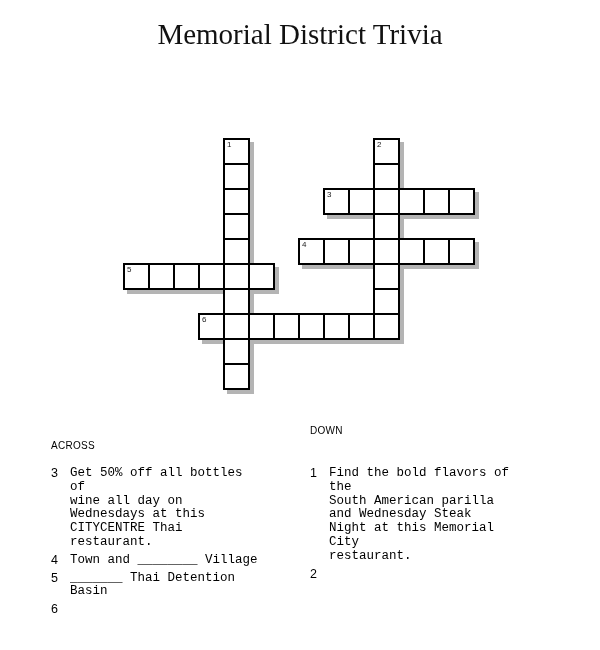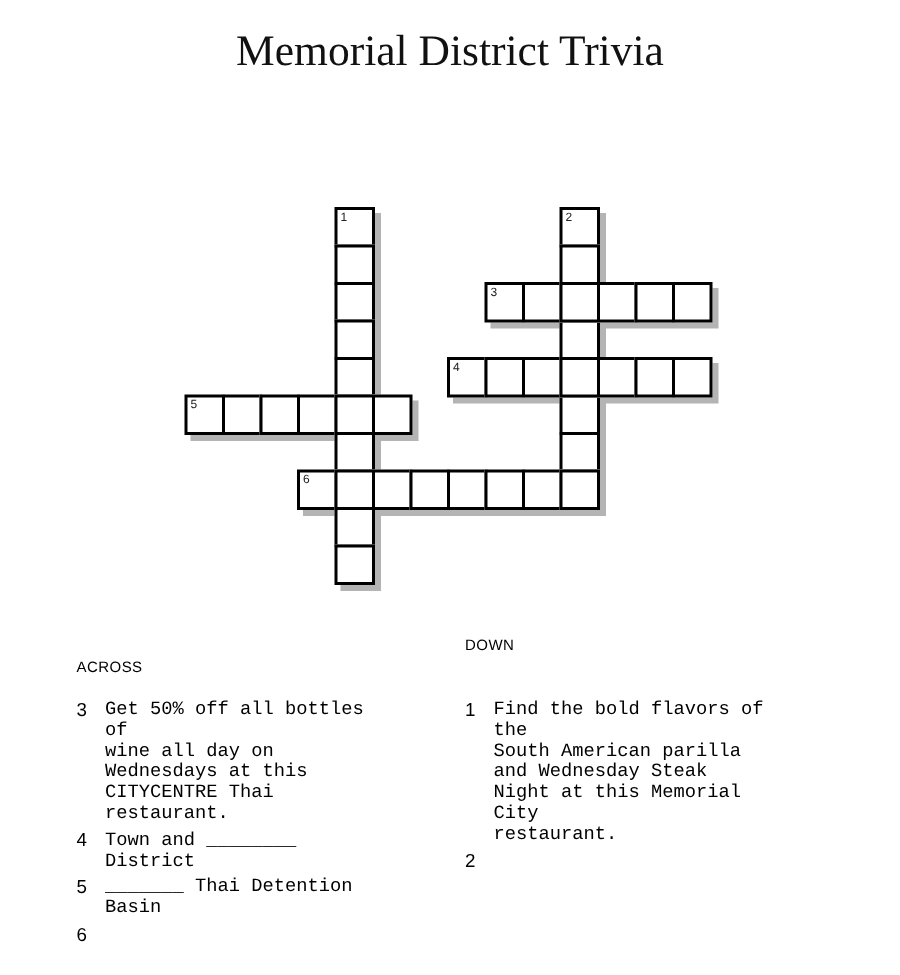--- a/index.html
+++ b/index.html
@@ -129,21 +129,21 @@
       <div class="clue">
         <span class="clue-number">3</span>
         <span class="clue-text">Get 50% off all bottles of
 wine all day on
 Wednesdays at this
 CITYCENTRE Thai
 restaurant.</span>
       </div>
       <div class="clue">
         <span class="clue-number">4</span>
-        <span class="clue-text">Town and ________ District</span>
+        <span class="clue-text">Town and ________ Village</span>
       </div>
       <div class="clue">
         <span class="clue-number">5</span>
         <span class="clue-text">_______ Thai Detention
 Basin</span>
       </div>
       <div class="clue">
         <span class="clue-number">6</span>
       </div>
     </div>

